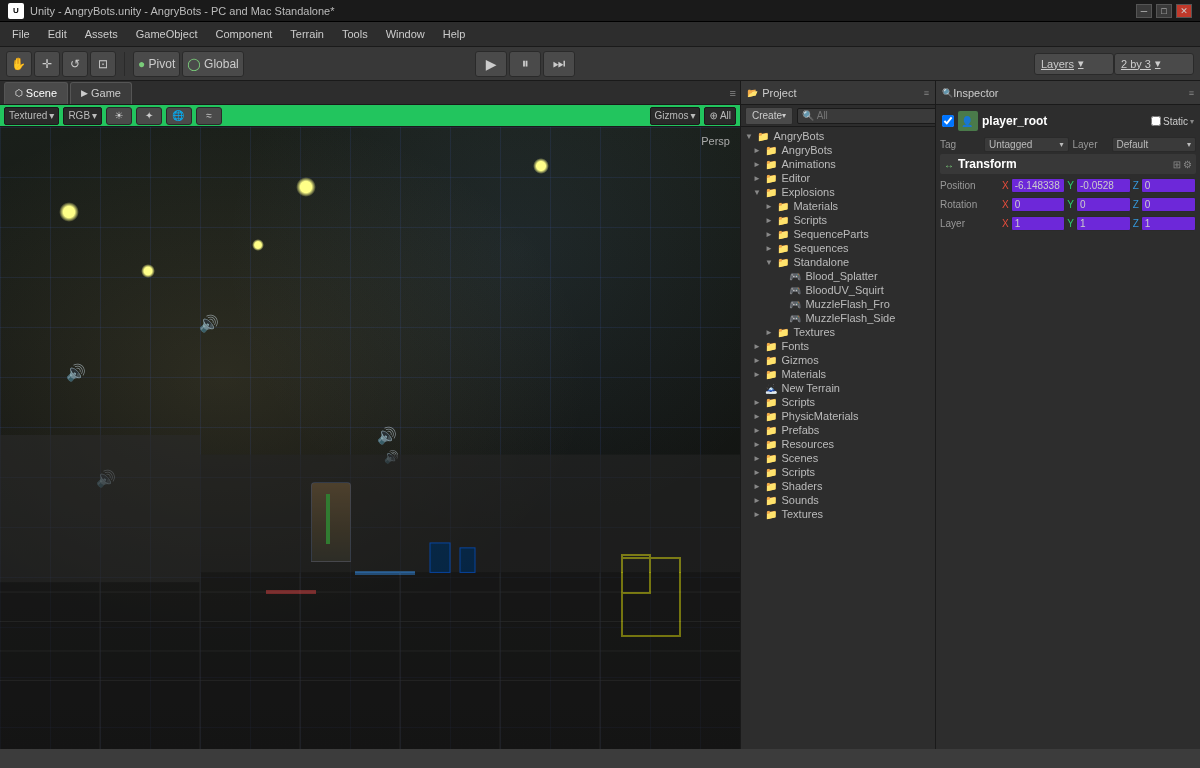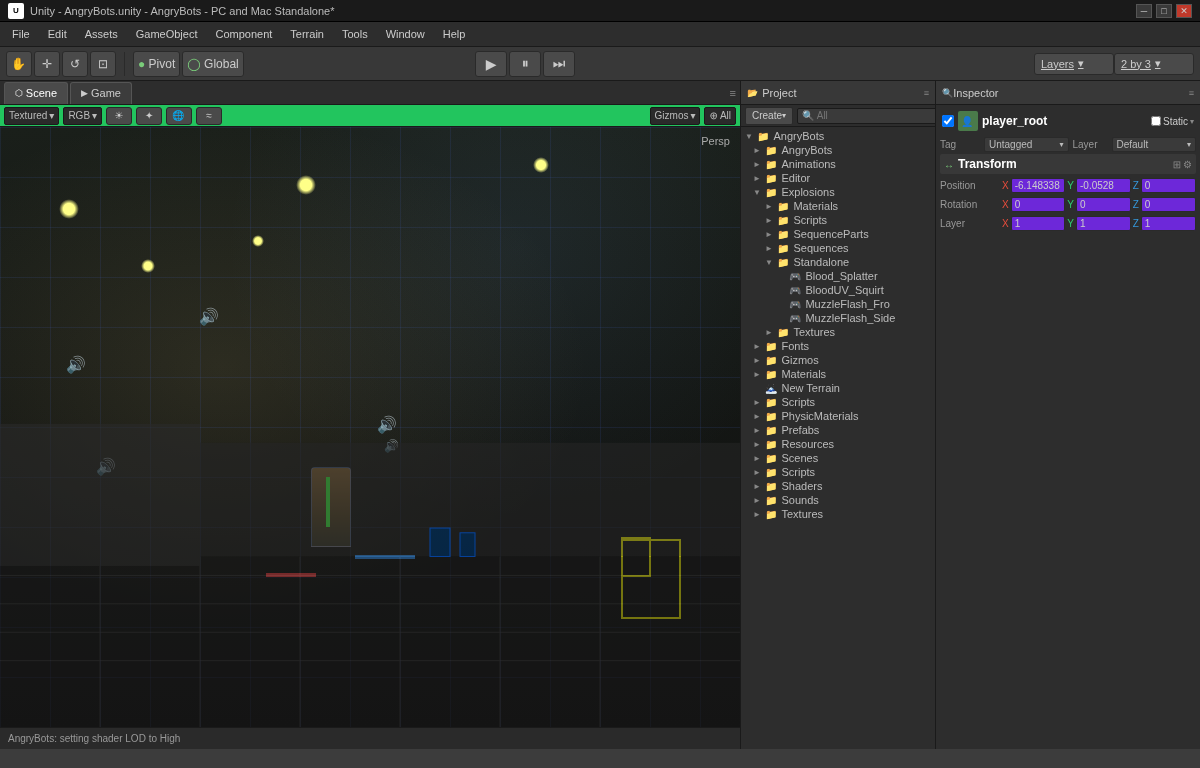--- a/index.html
+++ b/index.html
@@ -421,23 +421,20 @@
 
         <rect x="0" y="60" width="200" height="150" fill="#2a2a2a"></rect>
         <rect x="200" y="80" width="540" height="120" fill="#252525"></rect>
 
         <rect x="430" y="170" width="20" height="30" fill="#003366" stroke="#0066ff" stroke-width="1"></rect>
         <rect x="460" y="175" width="15" height="25" fill="#003366" stroke="#0066ff" stroke-width="1"></rect>
       </svg>
 
     </div>
 
-    <div id="status-bar">
-      <span>AngryBots: setting shader LOD to High</span>
-    </div>
   </div>
 
   <div id="right-panels">
     <div id="project-inspector">
 
       <div id="project-panel">
         <div id="project-header">
           <span style="font-size:9px;color:#888;">📂</span>
           <span>Project</span>
           <div style="margin-left:auto;font-size:9px;color:#888;">≡</div>

